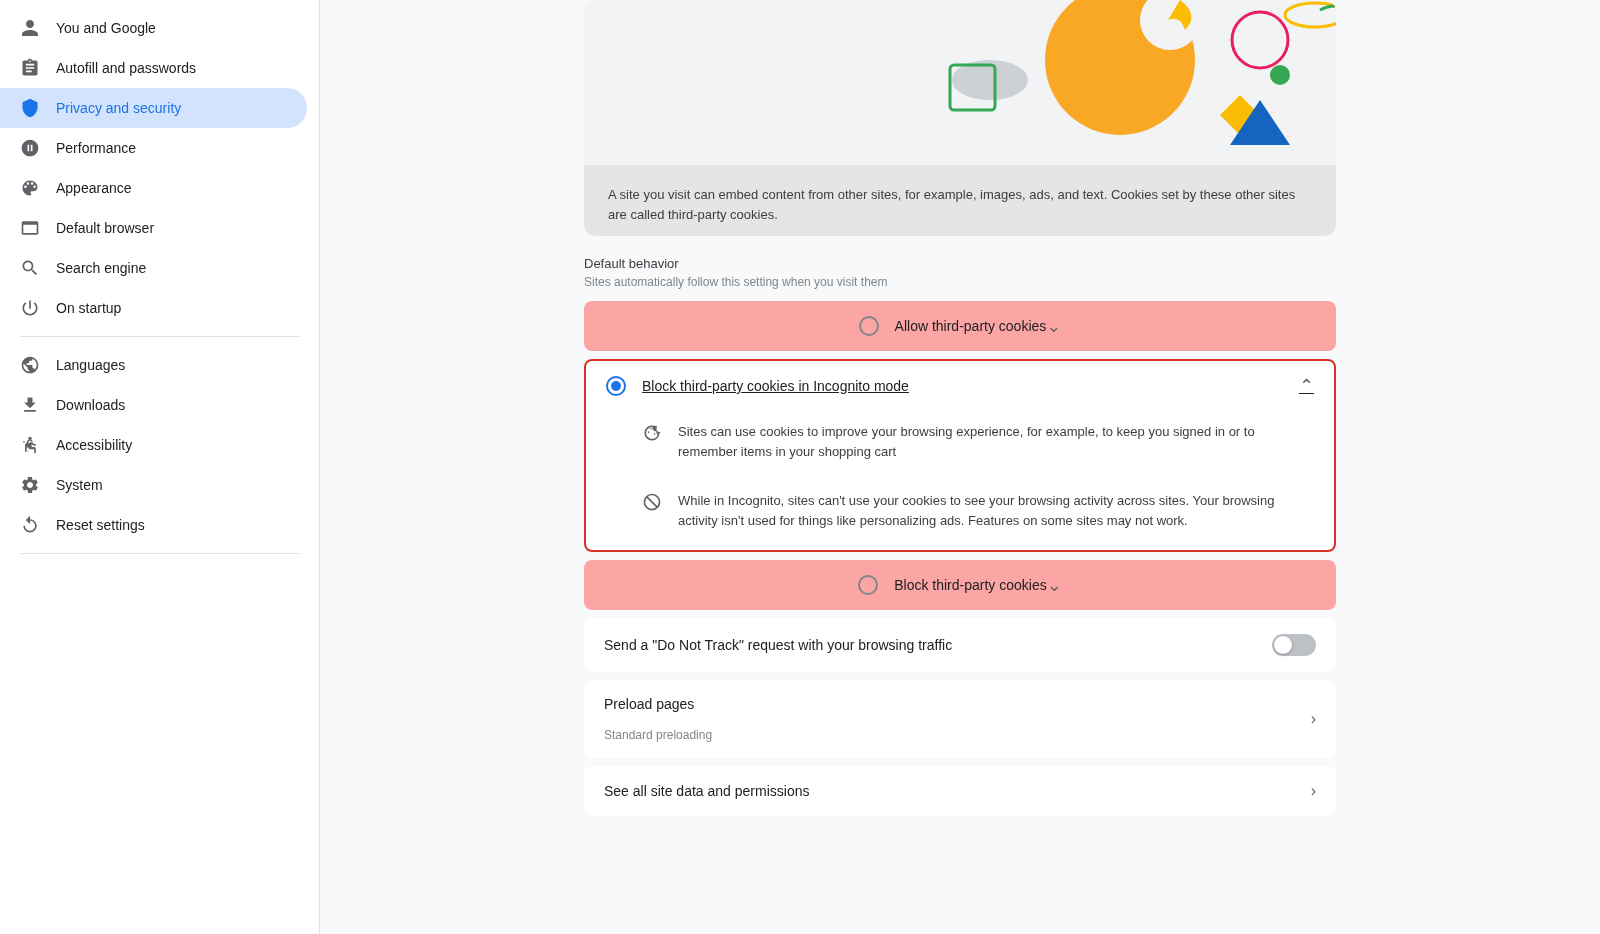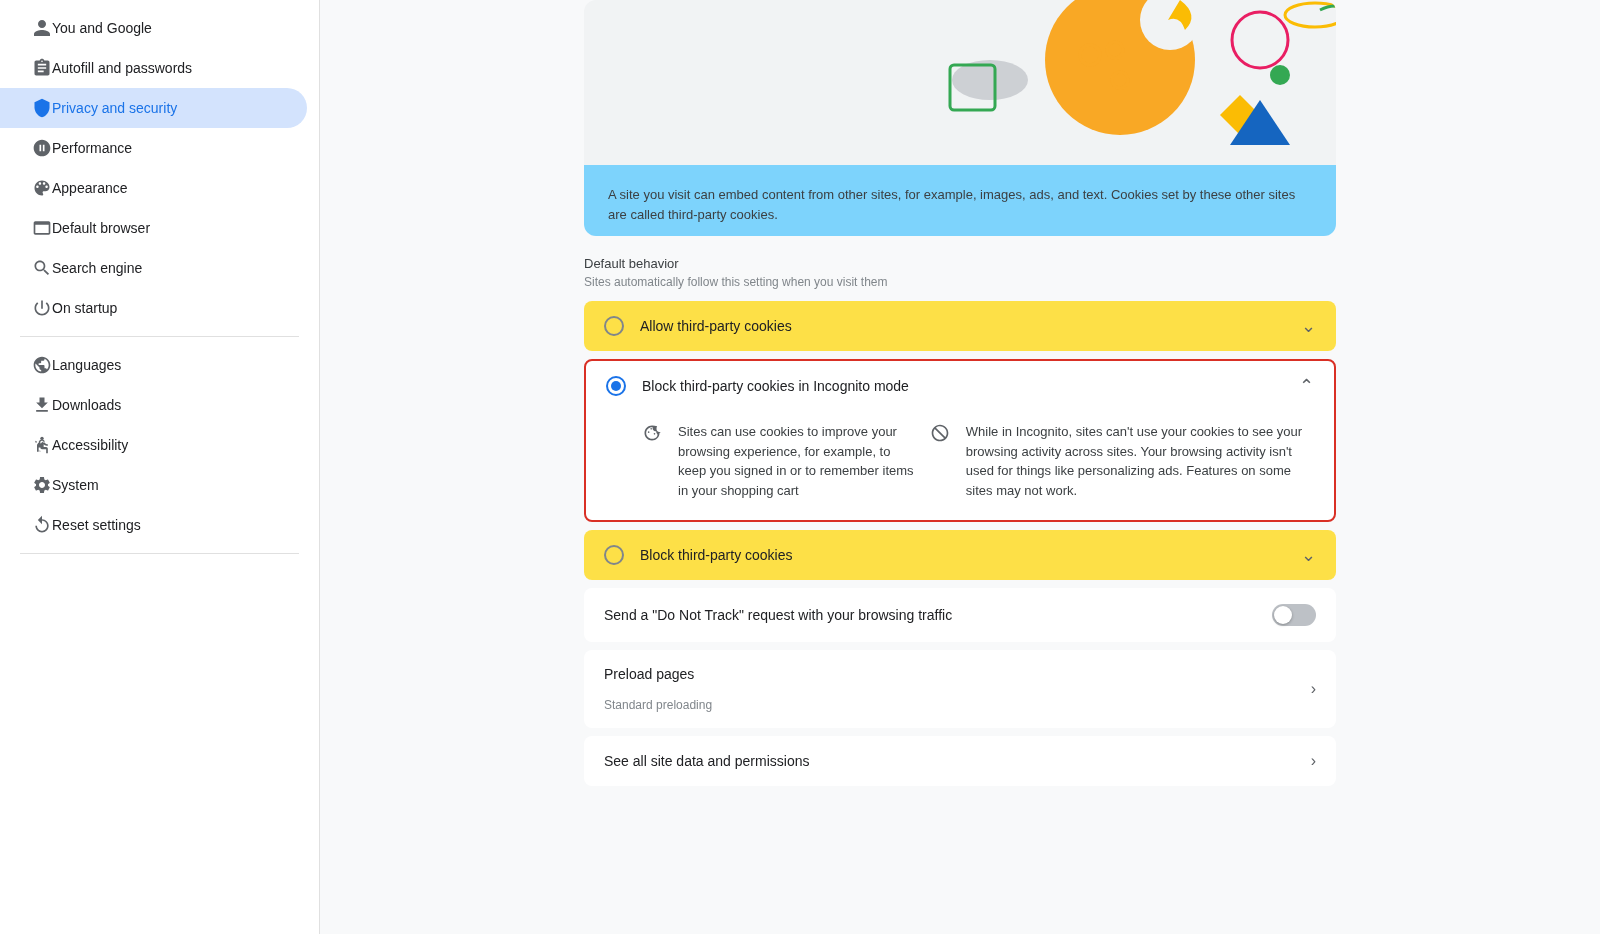--- a/index.html
+++ b/index.html
@@ -19,21 +19,22 @@
       min-width: 320px;
       height: 100%;
       overflow-y: auto;
       background: #fff;
       border-right: 1px solid #e0e0e0;
       padding: 8px 0;
     }
     .nav-item {
       display: flex;
       align-items: center;
-      padding: 10px 32px;
+      gap: 16px;
+      padding: 10px 20px;
       cursor: pointer;
       border-radius: 0 24px 24px 0;
       margin-right: 12px;
       color: #202124;
       font-size: 14px;
       user-select: none;
     }
     .nav-item.active {
       background: #d3e3fd;
       color: #1a73e8;
@@ -79,21 +80,21 @@
       background: #f1f3f4;
       border-radius: 12px 12px 0 0;
       height: 165px;
       position: relative;
       overflow: hidden;
       margin-bottom: 0;
     }
 
     
     .description-section {
-      background: #7dd3fc;
+      background: #e5e5e5;
       border-radius: 0 0 12px 12px;
       padding: 20px 24px 12px;
       margin-bottom: 16px;
     }
     .description-text {
       font-size: 13px;
       color: #3c4043;
       line-height: 1.5;
     }
 
@@ -105,27 +106,27 @@
       margin: 20px 0 4px;
     }
     .section-subtitle {
       font-size: 12px;
       color: #80868b;
       margin-bottom: 12px;
     }
 
     
     .radio-option {
-      background: #fde047;
+      background: #fca5a5;
       border-radius: 8px;
       margin-bottom: 8px;
       padding: 14px 20px;
       display: flex;
       align-items: center;
-      justify-content: space-between;
+      justify-content: center;
       cursor: pointer;
     }
     .radio-left {
       display: flex;
       align-items: center;
       gap: 16px;
     }
     .radio-circle {
       width: 20px;
       height: 20px;
@@ -156,26 +157,27 @@
       border-radius: 8px;
       margin-bottom: 8px;
       padding: 14px 20px 20px;
       cursor: pointer;
     }
     .radio-option-expanded .radio-top {
       display: flex;
       align-items: center;
       justify-content: space-between;
       margin-bottom: 22px;
+      text-decoration: underline;
     }
     .radio-expanded-details {
       padding-left: 36px;
       display: flex;
-      flex-direction: row;
-      gap: 8px;
+      flex-direction: column;
+      gap: 30px;
       margin-top: 25px;
     }
     .detail-row {
       display: flex;
       align-items: flex-start;
       gap: 16px;
     }
     .detail-icon {
       width: 20px;
       height: 20px;

